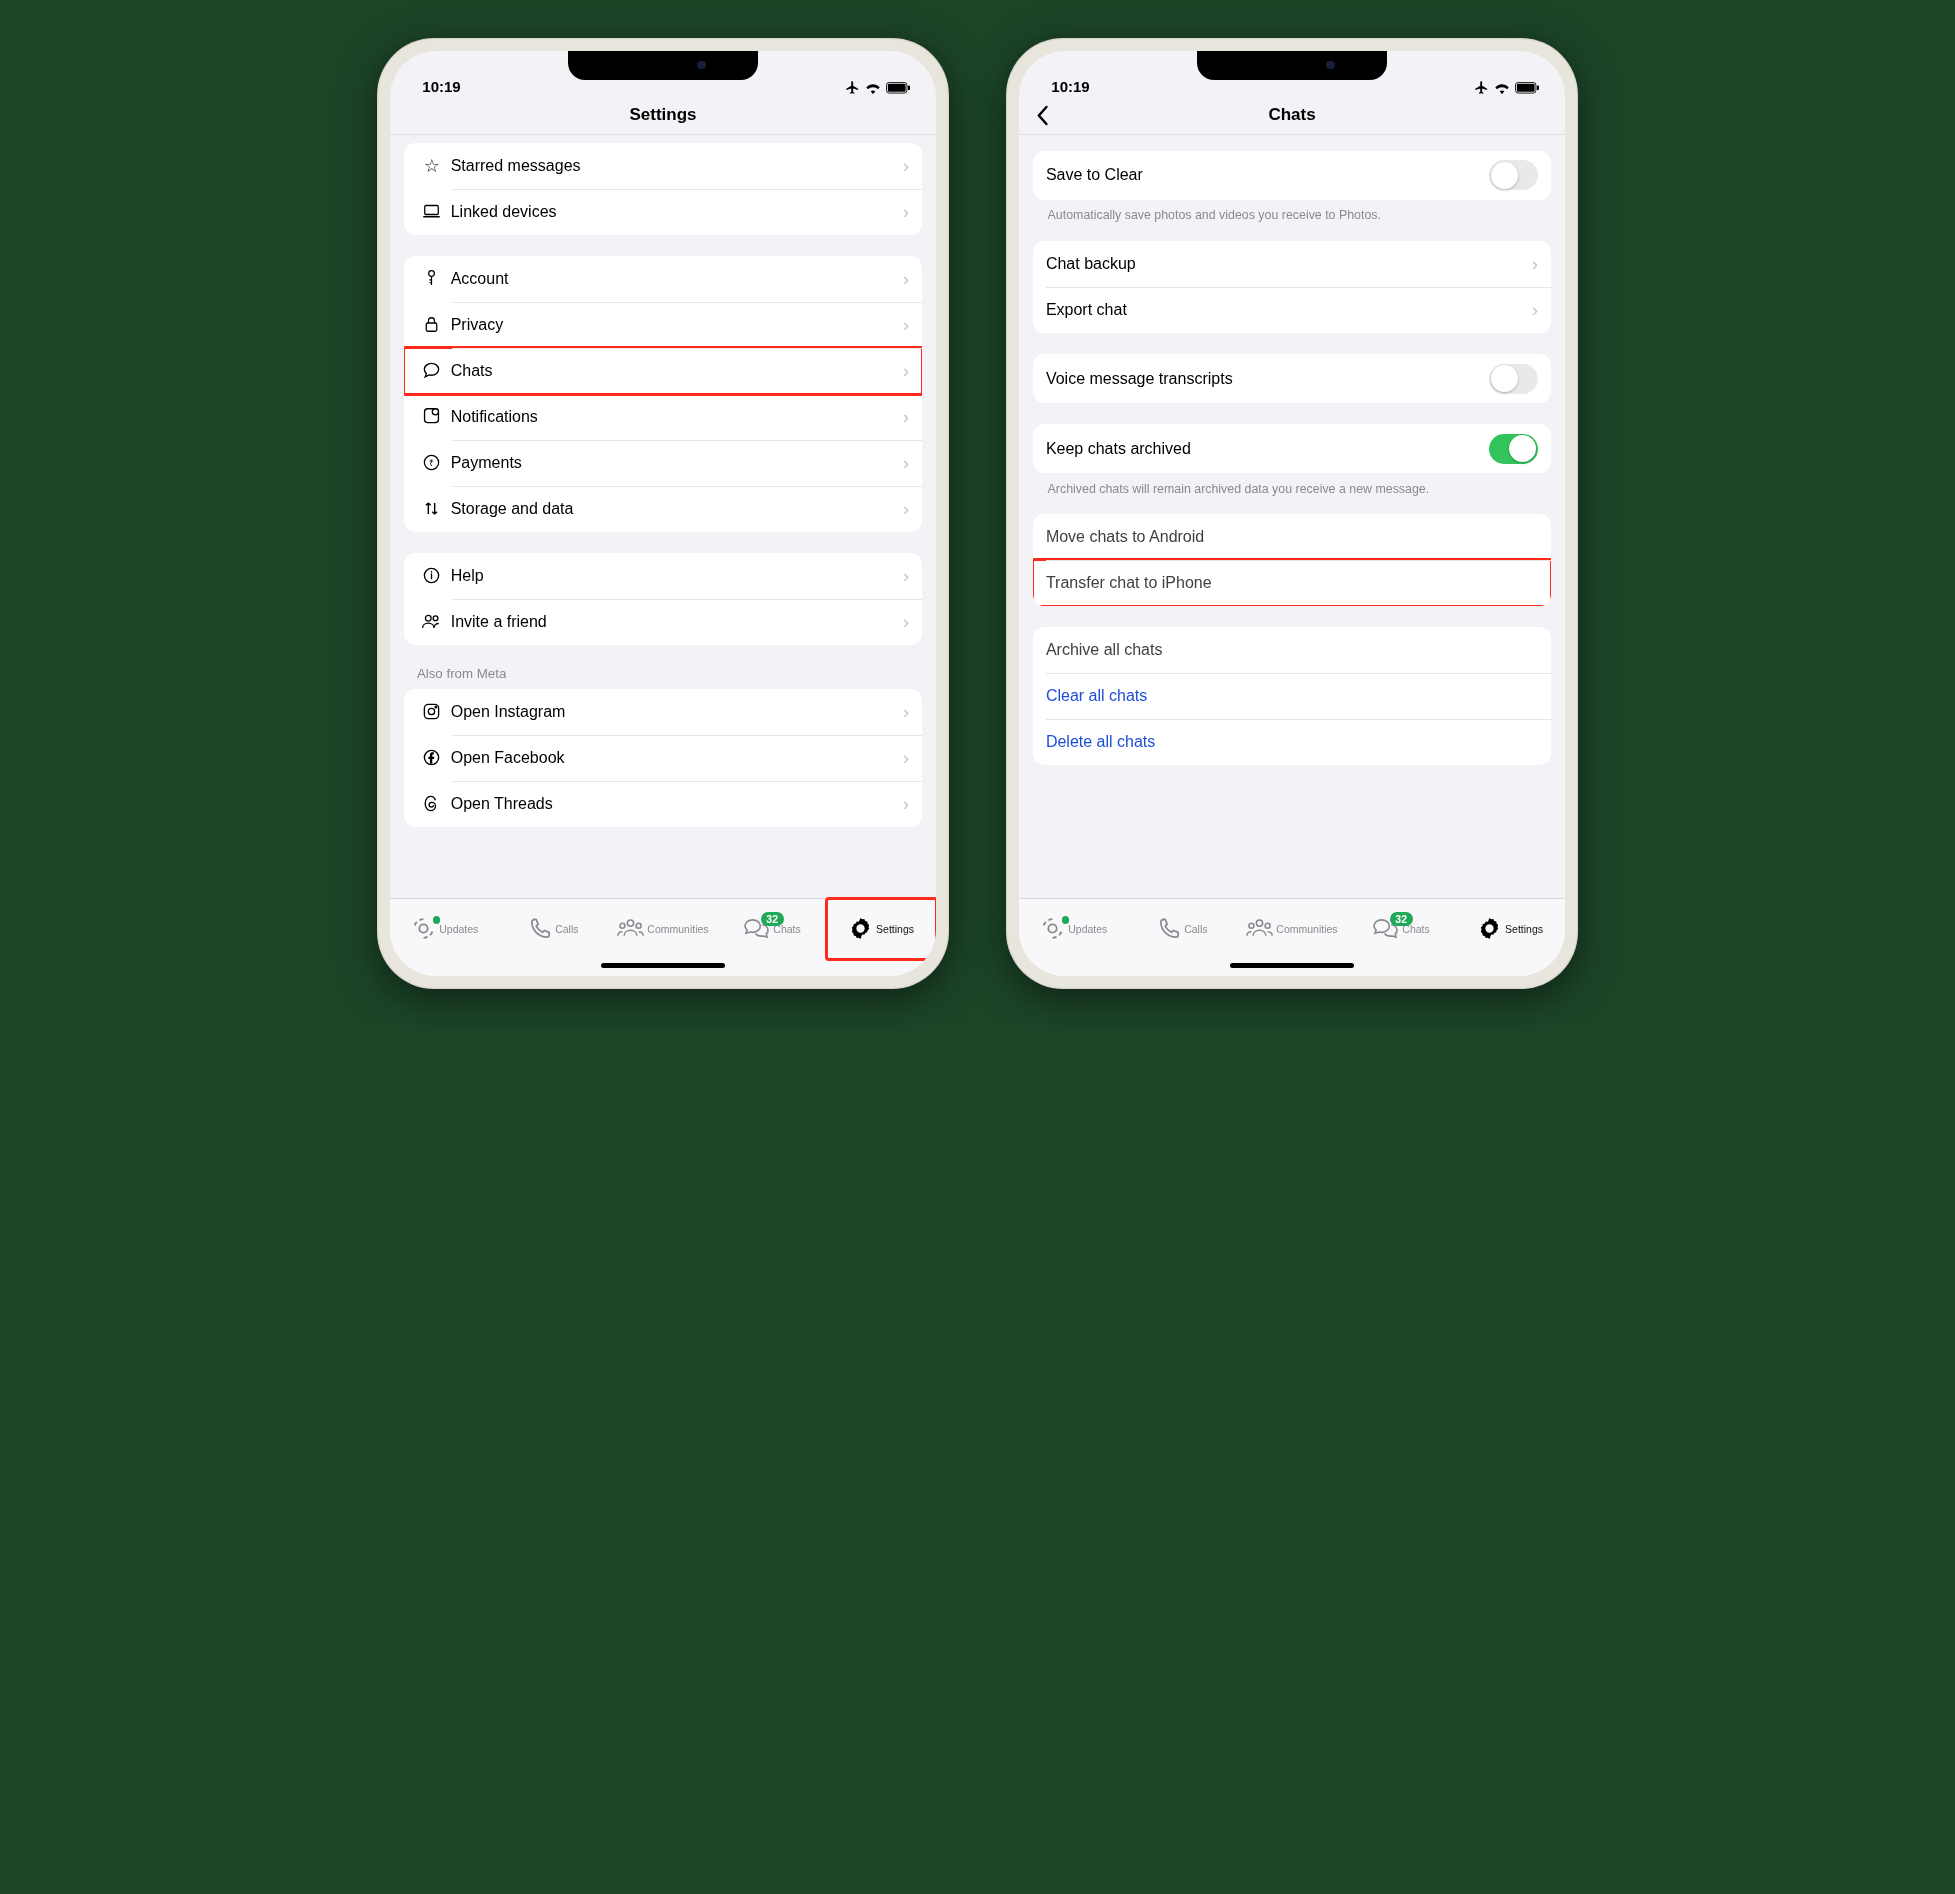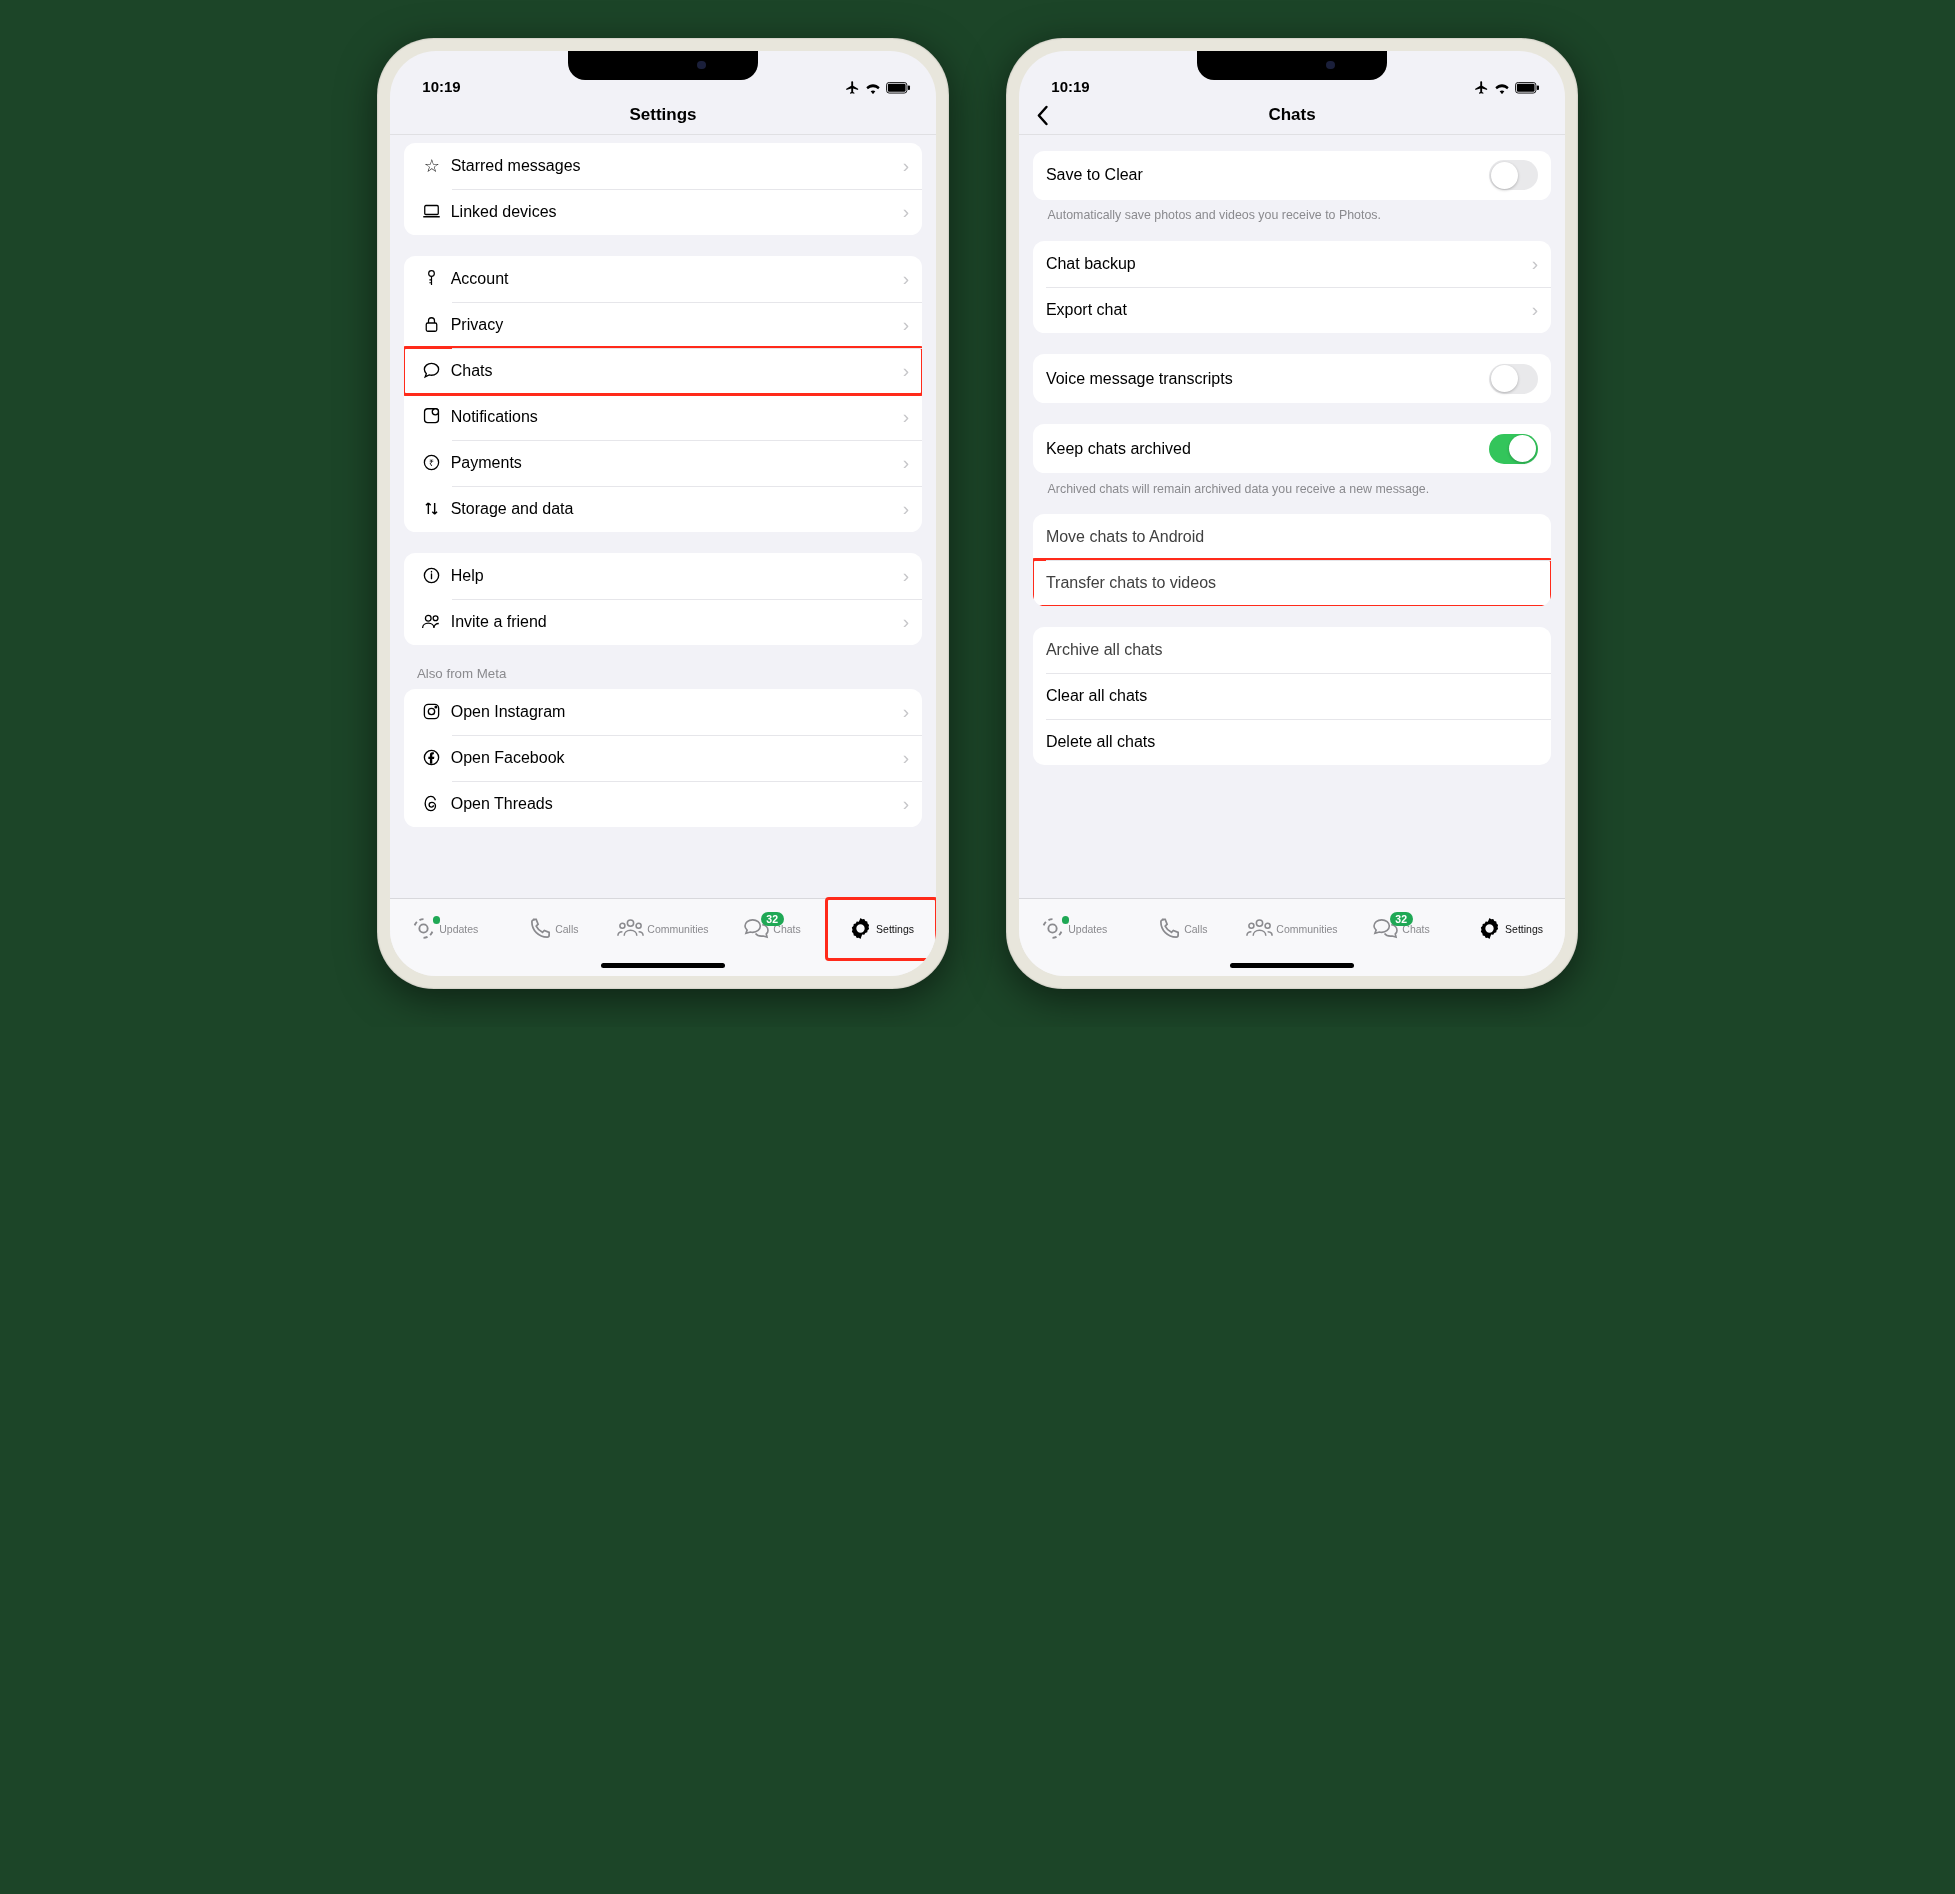--- a/index.html
+++ b/index.html
@@ -100,21 +100,21 @@
   .row.noicon::before { left:13.3px; }
   .row .ico {
     width: 30px;
     display:flex; justify-content:center; align-items:center;
     font-size: 18px;
     color:#111;
   }
   .row .label { flex:1; padding-left:3.8px; }
   .row .chev { color:#c6c6c9; font-size:19px; }
   .row.green { color:#404040; }
-  .row.red { color:#000000; }
+  .row.red { color:#1d4ed8; }
   .footer-text {
     font-size: 12.4px;
     color:#8a8a8e;
     padding: 0 15px 17px;
     margin-top:-13.3px;
     line-height:1.35;
   }
   .section-label{
     font-size:13.3px; color:#8a8a8e;
     padding: 0 13.3px 7.6px;
@@ -459,21 +459,21 @@
           <span class="toggle on"></span>
         </div>
       </div>
       <div class="footer-text">Archived chats will remain archived data you receive a new message.</div>
 
       <div class="group">
         <div class="row noicon green">
           <span class="label" style="padding-left:0">Move chats to Android</span>
         </div>
         <div class="row noicon green highlight-red">
-          <span class="label" style="padding-left:0">Transfer chats to videos</span>
+          <span class="label" style="padding-left:0">Transfer chat to iPhone</span>
         </div>
       </div>
 
       <div class="group">
         <div class="row noicon green">
           <span class="label" style="padding-left:0">Archive all chats</span>
         </div>
         <div class="row noicon red">
           <span class="label" style="padding-left:0">Clear all chats</span>
         </div>

